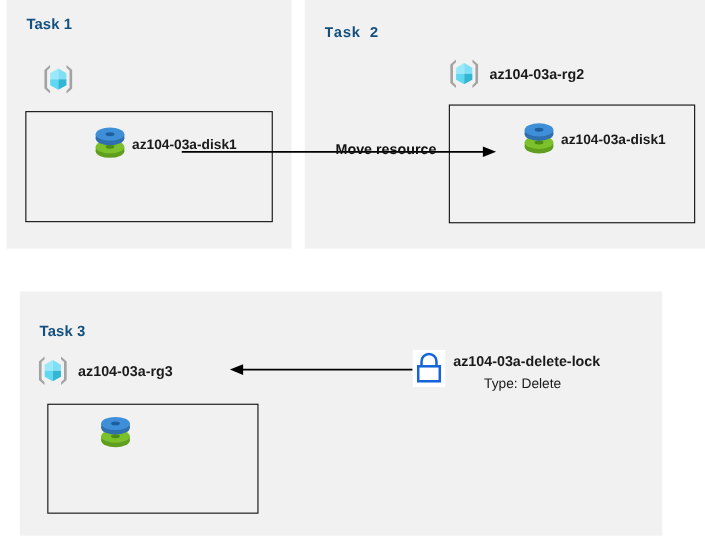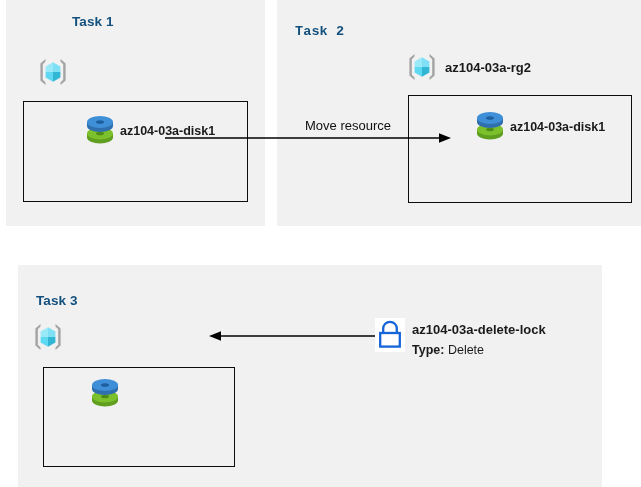--- a/index.html
+++ b/index.html
@@ -32,21 +32,21 @@
   #panel-task3 { left: 18px;  top: 265px; width: 584px; height: 222px; }
 
   .panel-title {
     position: absolute;
     font-size: 13.5px;
     font-weight: bold;
     color: #13507e;
     letter-spacing: 0.1px;
     white-space: nowrap;
   }
-  #title-task1 { left: 24px;  top: 14px; margin-left: 48px; }
+  #title-task1 { left: 24px;  top: 14px; }
   #title-task2 { left: 295px; top: 24px; font-family: Liberation Mono, monospace; }
   #title-task3 { left: 36px;  top: 277px; margin-top: 16px; }
 
   
   .rg-row {
     position: absolute;
     display: flex;
     align-items: center;
     gap: 6px;
     white-space: nowrap;
@@ -91,23 +91,23 @@
   }
 
   
   .connector { position: absolute; }
   #connector-move   { left: 165px; top: 128px; }
   #connector-lock   { left: 207px; top: 326px; }
 
   .move-label {
     position: absolute;
     left: 281px;
-    top: 118px;
+    top: 128px;
     font-size: 13px;
-    font-weight: normal;
+    font-weight: bold;
     color: #111111;
     white-space: nowrap;
     padding-left: 24px;
   }
 
   
   #lock-row {
     position: absolute;
     left: 375px;
     top: 318px;
@@ -120,21 +120,21 @@
   .lock-name {
     font-size: 13px;
     font-weight: bold;
     color: #1a1a1a;
     margin-top: 36px;
   }
   .lock-type {
     font-size: 12.5px;
     color: #1a1a1a;
   }
-  .lock-type b { font-weight: bold; }
+  .lock-type b { font-weight: normal; margin-left: 28px; }
   .lock-type span { font-weight: normal; margin-top: 16px; }
   .icon-box { display: block; line-height: 0; }
 </style>
 </head>
 <body>
 
 <div class="canvas">
 
   <div class="panel" id="panel-task1"></div>
   <div class="panel-title" id="title-task1">Task 1</div>
@@ -228,20 +228,21 @@
     <span class="icon-box">
       <svg width="34" height="34" viewBox="0 0 34 34">
         <path d="M9.5 4 L4.4 8.6 L4.4 25.4 L9.5 30 L9.5 27.4 L6.8 24.8 L6.8 9.2 L9.5 6.6 Z" fill="#a3a3a3"></path>
         <path d="M24.5 4 L29.6 8.6 L29.6 25.4 L24.5 30 L24.5 27.4 L27.2 24.8 L27.2 9.2 L24.5 6.6 Z" fill="#a3a3a3"></path>
         <path d="M17 7.3 L9.6 11.5 L9.6 17 L17 17 Z" fill="#9ae9f9"></path>
         <path d="M17 7.3 L24.4 11.5 L24.4 17 L17 17 Z" fill="#7fe0f5"></path>
         <path d="M9.6 17 L17 17 L17 26.7 L9.6 22.5 Z" fill="#5fd8f2"></path>
         <path d="M17 17 L24.4 17 L24.4 22.5 L17 26.7 Z" fill="#31b6d4"></path>
       </svg>
     </span>
+    <span class="rg-label">az104-03a-rg3</span>
   </div>
 
   <div class="res-box" id="box-disk3"></div>
 
   <div class="disk-item" id="disk-item-3">
     <span class="icon-box">
       <svg width="40" height="36" viewBox="0 0 40 36">
         <ellipse cx="20" cy="25.5" rx="13" ry="6" fill="#5f9e1f"></ellipse>
         <rect x="7" y="21.5" width="26" height="4" fill="#5f9e1f"></rect>
         <ellipse cx="20" cy="21.5" rx="13" ry="6" fill="#7cc12c"></ellipse>

